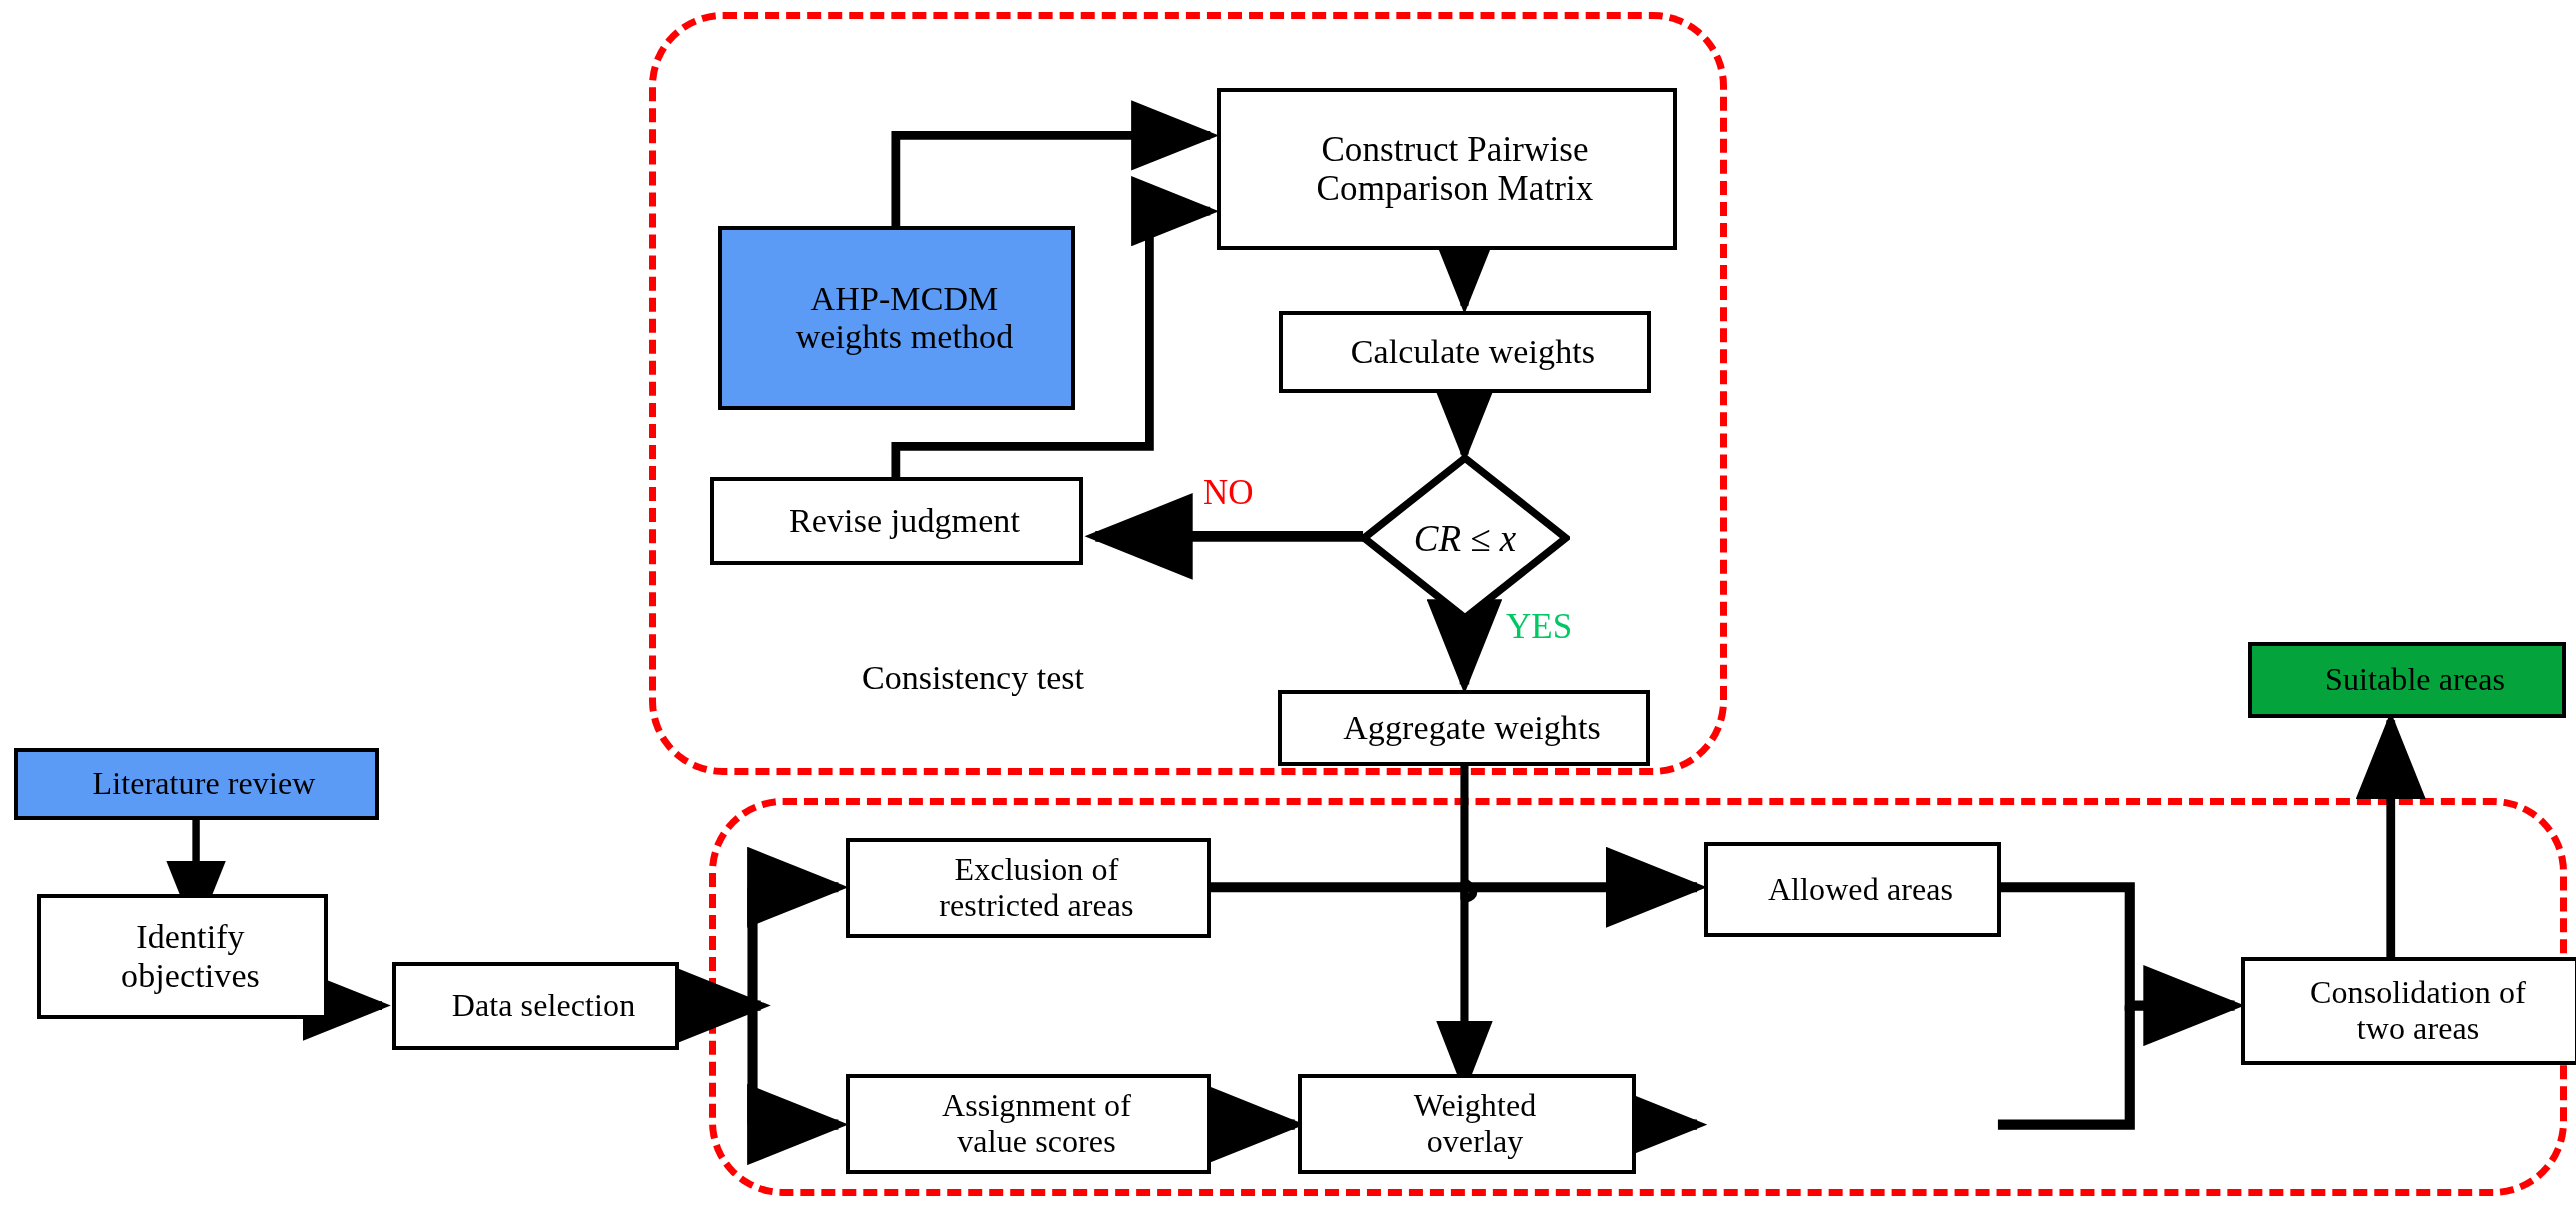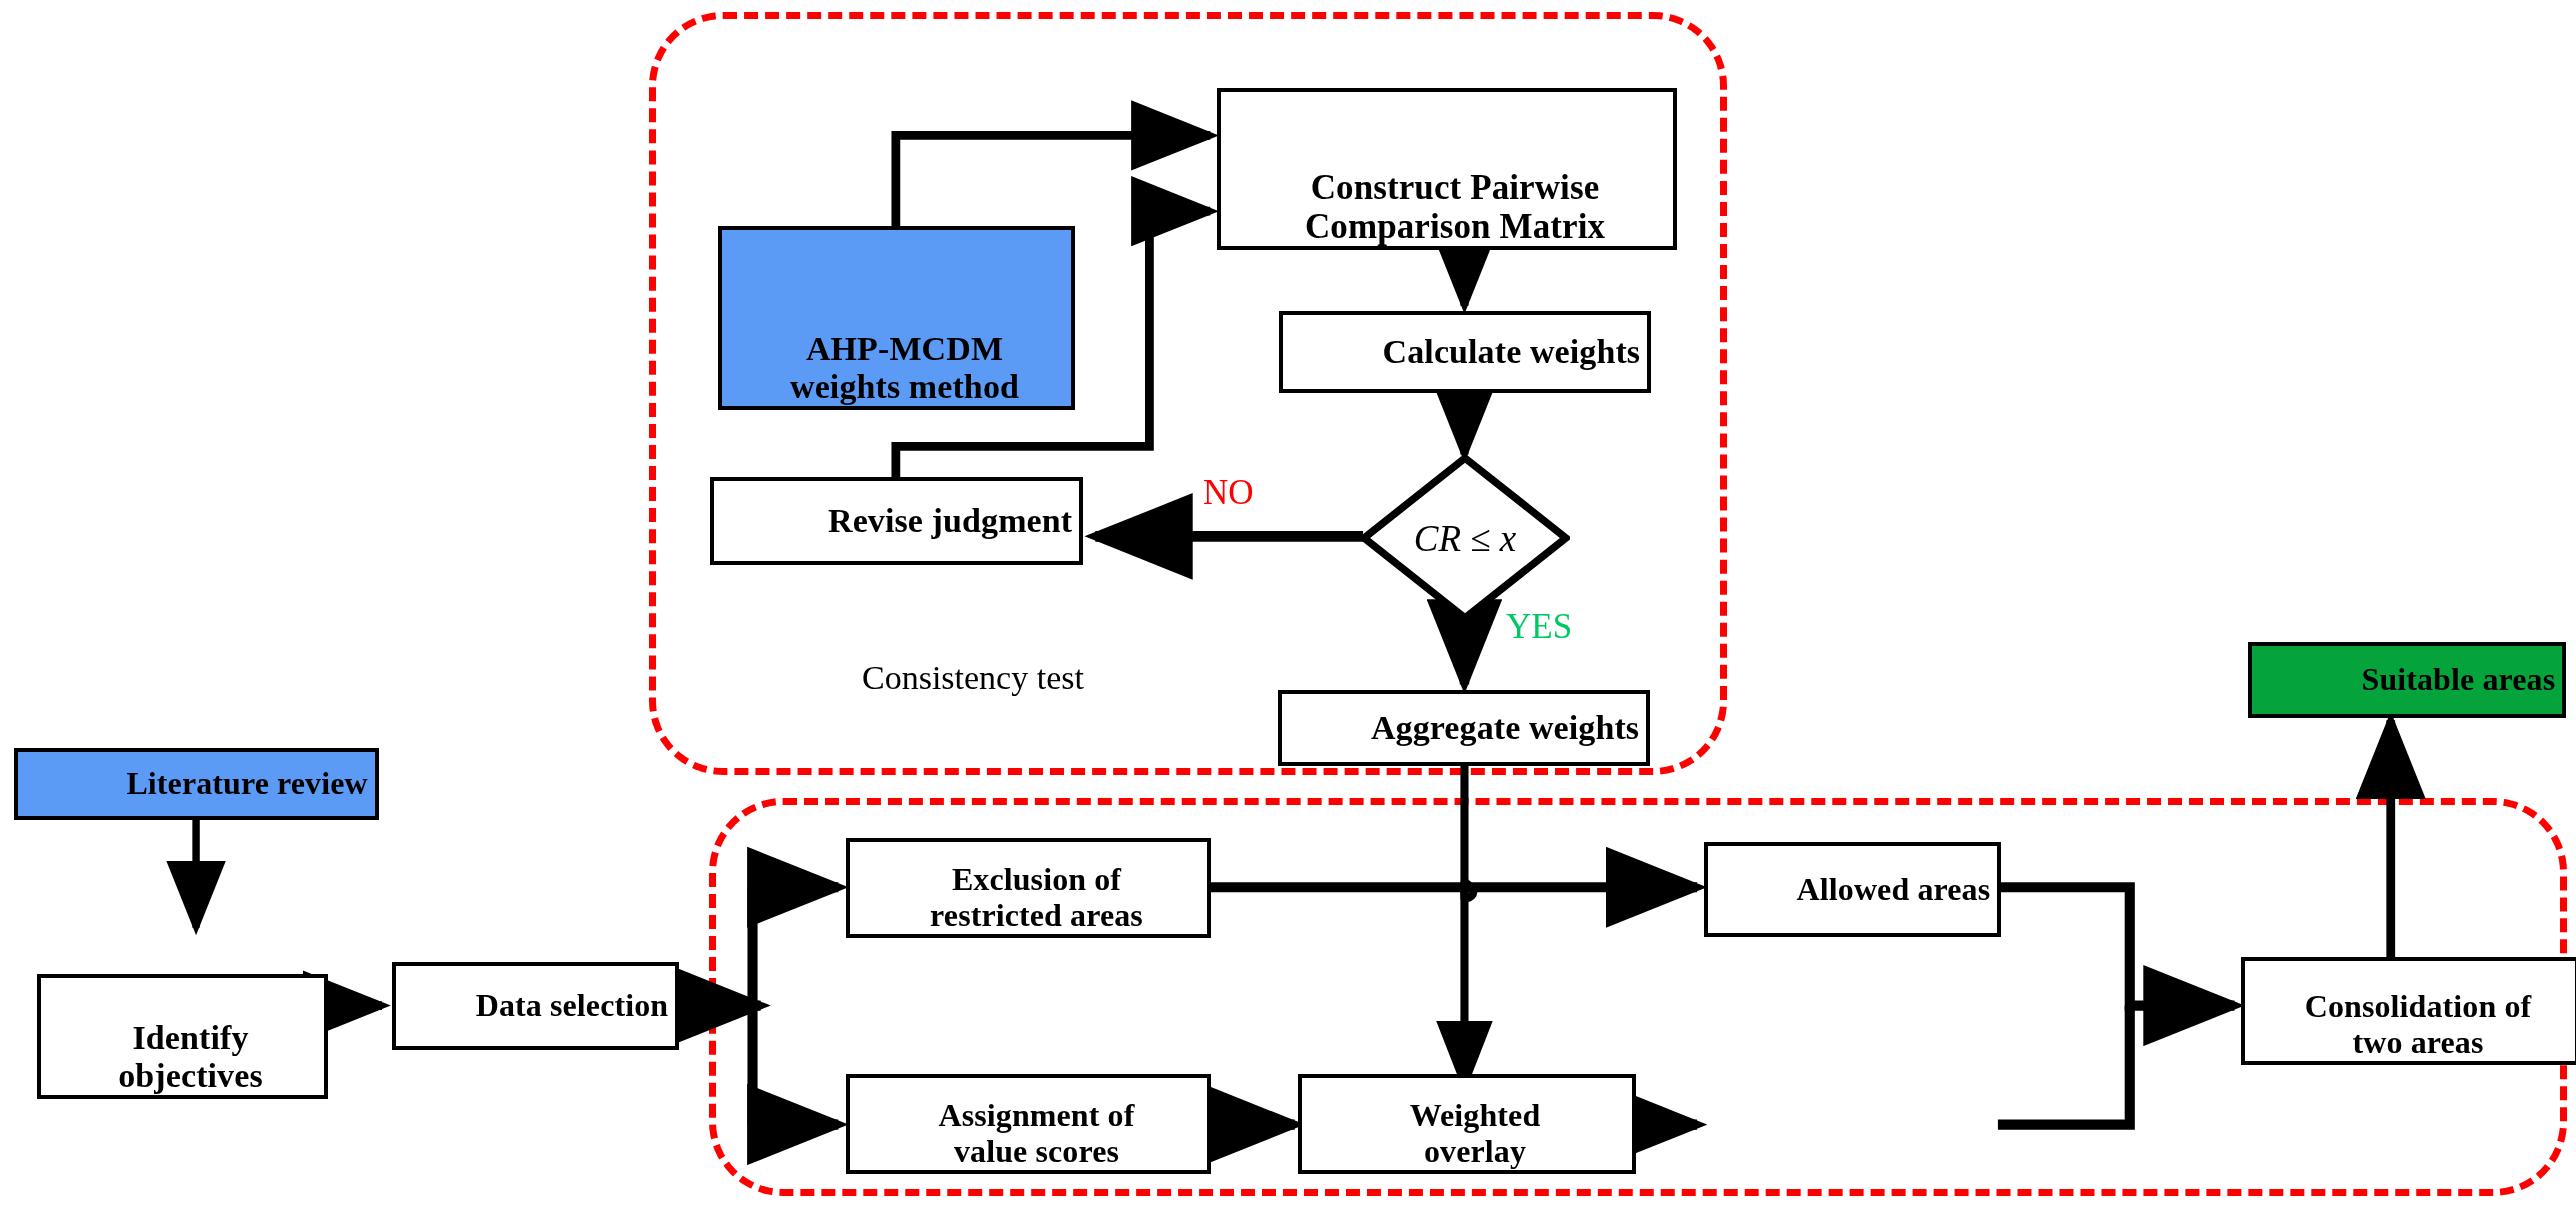--- a/index.html
+++ b/index.html
@@ -7,24 +7,24 @@
   #canvas{position:relative;width:2576px;height:1212px;background:#fff;}
   svg#wires{position:absolute;left:0;top:0;width:2576px;height:1212px;}
 
   .node{
     position:absolute;
     box-sizing:border-box;
     border:4.7px solid #000;
     background:#ffffff;
     display:flex;
     align-items:center;
-    justify-content:flex-end;
+    justify-content:center;
     text-align:center;
     font-family:"Liberation Serif", serif;
-    font-weight:bold;
+    font-weight:normal;
     color:#000;
     line-height:1.12;
     letter-spacing:0.1px;
     padding-left:16px;
   }
   .node.blue{background:#5B9BF5;}
   .node.green{background:#05A33B;}
   .node .txt{display:block;padding:0 6.8px;}
 
   .freetext{
@@ -122,21 +122,21 @@
       <path d="M 2955,1663 L 3150,1663 L 3150,1487" stroke-width="15"></path>
 
       <path d="M 3536,1428 L 3536,1065" stroke-width="13" marker-end="url(#ah)"></path>
     </g>
   </svg>
 
   <div class="node blue" style="left:13.5px;top:715px;width:365px;height:72px;font-size:32px;margin-top:33px;">
     <span class="txt">Literature review</span>
   </div>
 
-  <div class="node" style="left:37px;top:974px;width:291px;height:125px;font-size:34px;flex-direction:column;">
+  <div class="node" style="left:37px;top:894px;width:291px;height:125px;font-size:34px;flex-direction:column;">
     <span class="txt">Identify</span>
     <span class="txt">objectives</span>
   </div>
 
   <div class="node" style="left:392px;top:962px;width:287px;height:88px;font-size:32px;">
     <span class="txt">Data selection</span>
   </div>
 
   <div class="node blue" style="left:718px;top:226px;width:357px;height:184px;font-size:34px;flex-direction:column;">
     <span class="txt">AHP-MCDM</span>

